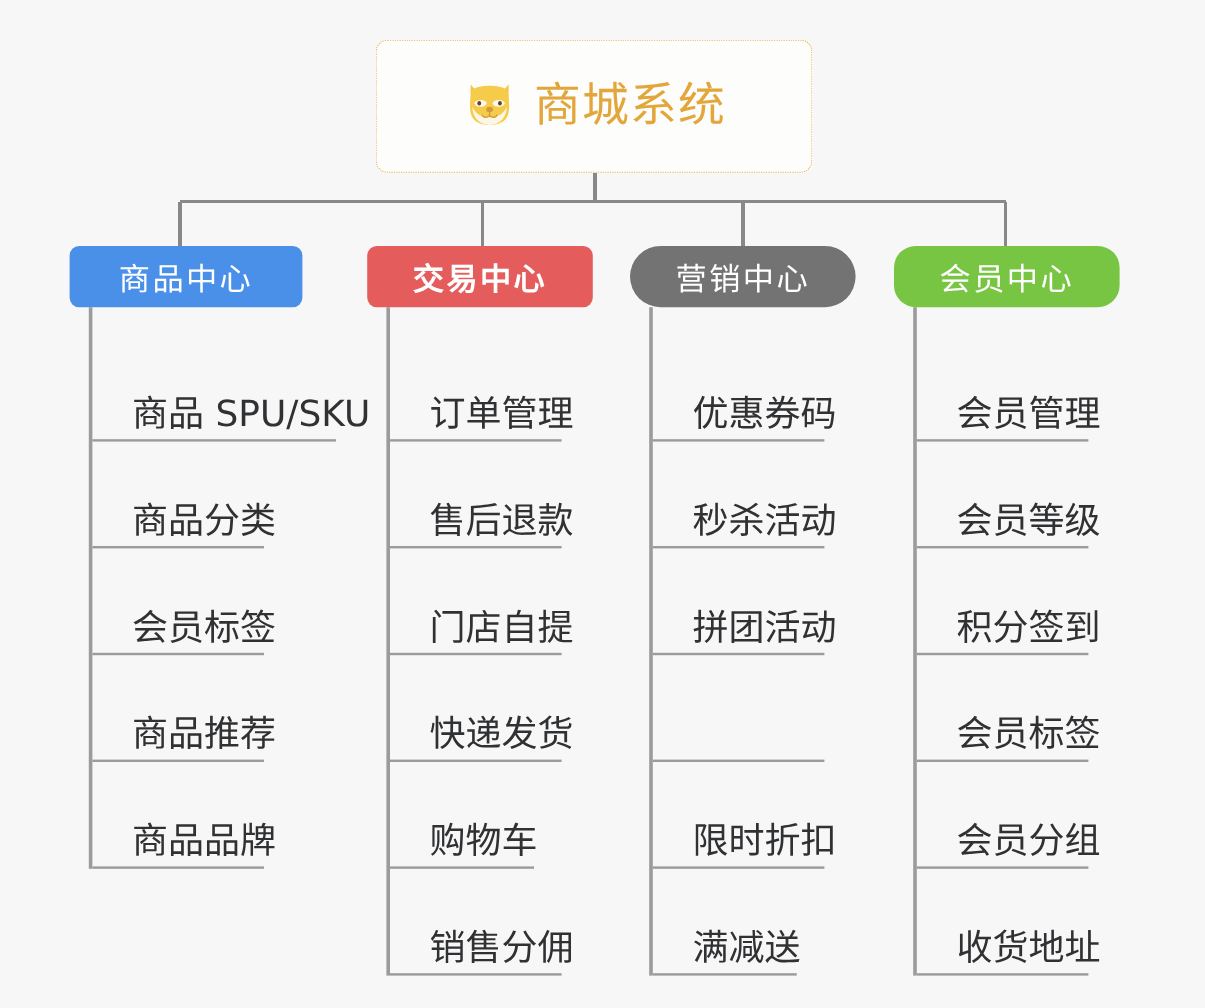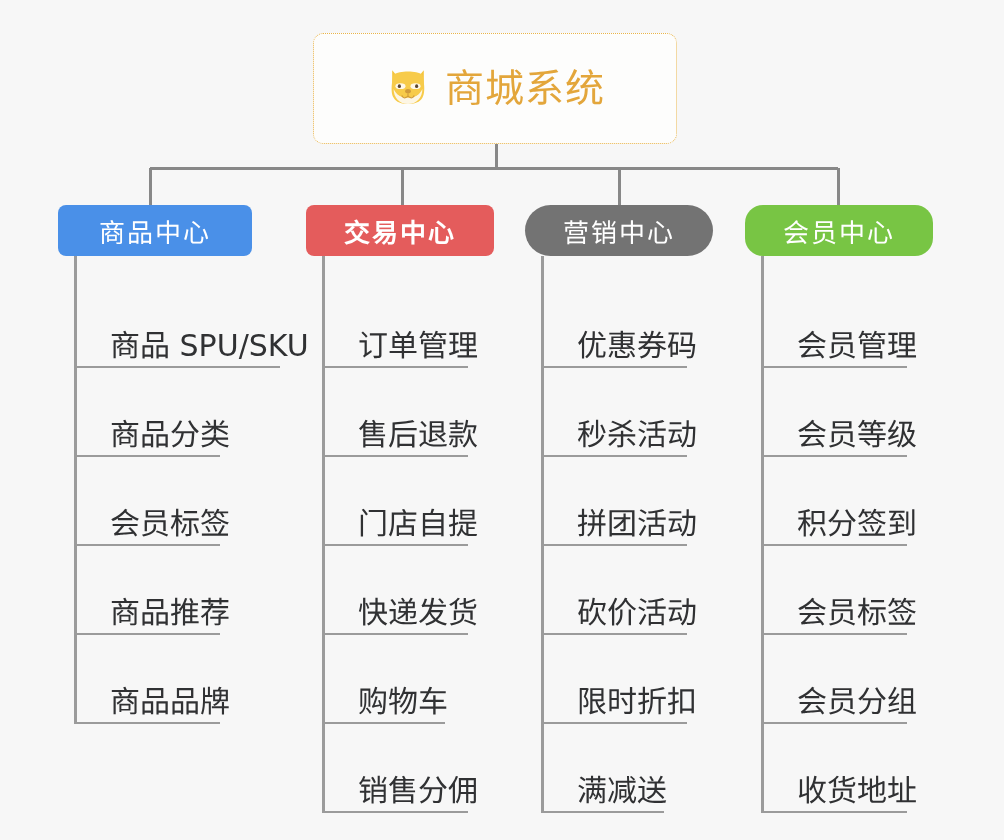--- a/index.html
+++ b/index.html
@@ -225,21 +225,20 @@
         </li>
         <li class="leaf">
           <span class="leaf-label">秒杀活动</span>
           <span class="leaf-rule" style="width: 143px;"></span>
         </li>
         <li class="leaf">
           <span class="leaf-label">拼团活动</span>
           <span class="leaf-rule" style="width: 143px;"></span>
         </li>
         <li class="leaf">
-          <span class="leaf-label">砍价活动</span>
           <span class="leaf-rule" style="width: 143px;"></span>
         </li>
         <li class="leaf">
           <span class="leaf-label">限时折扣</span>
           <span class="leaf-rule" style="width: 143px;"></span>
         </li>
         <li class="leaf">
           <span class="leaf-label">满减送</span>
           <span class="leaf-rule" style="width: 120px;"></span>
         </li>

